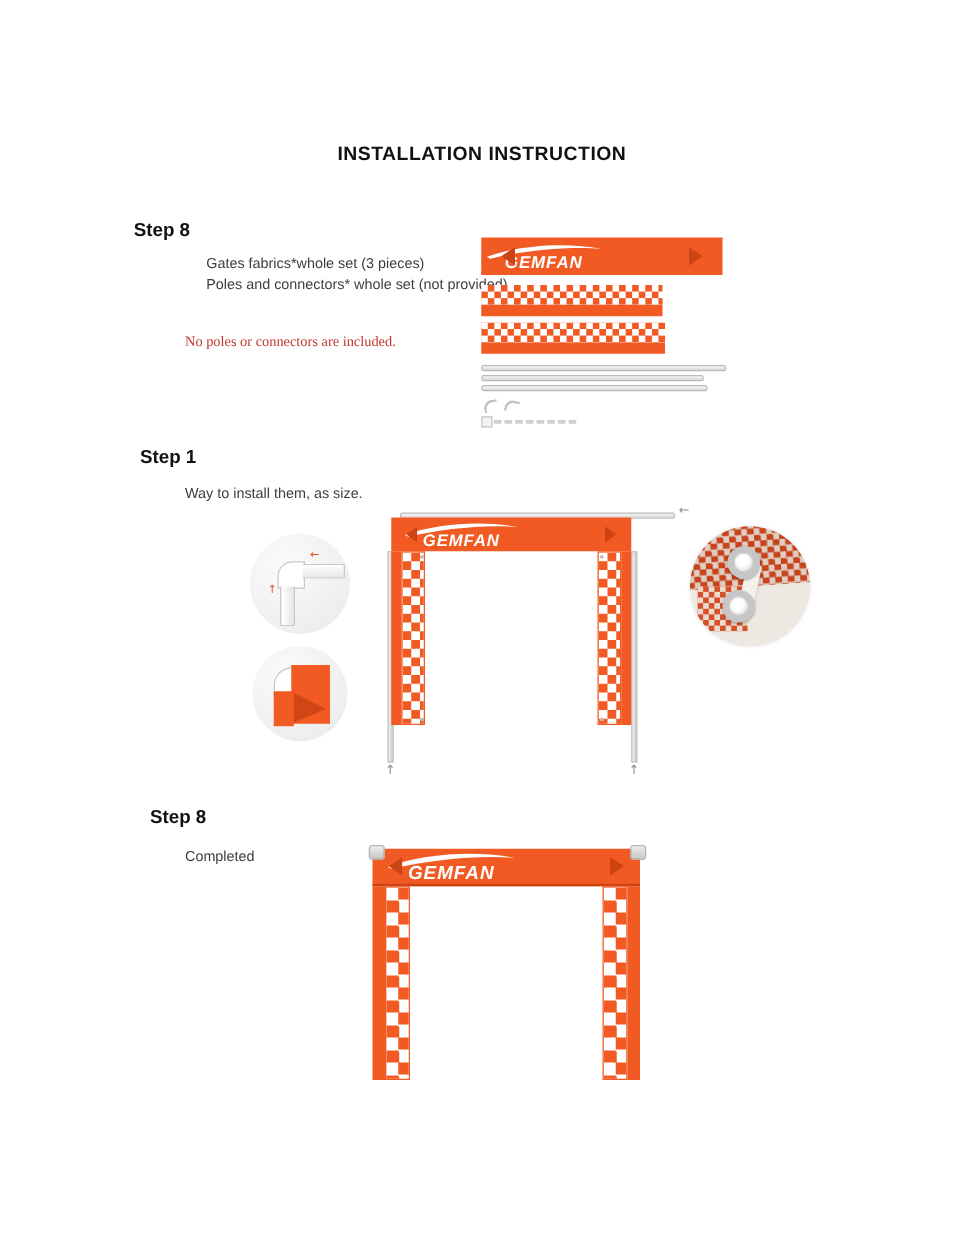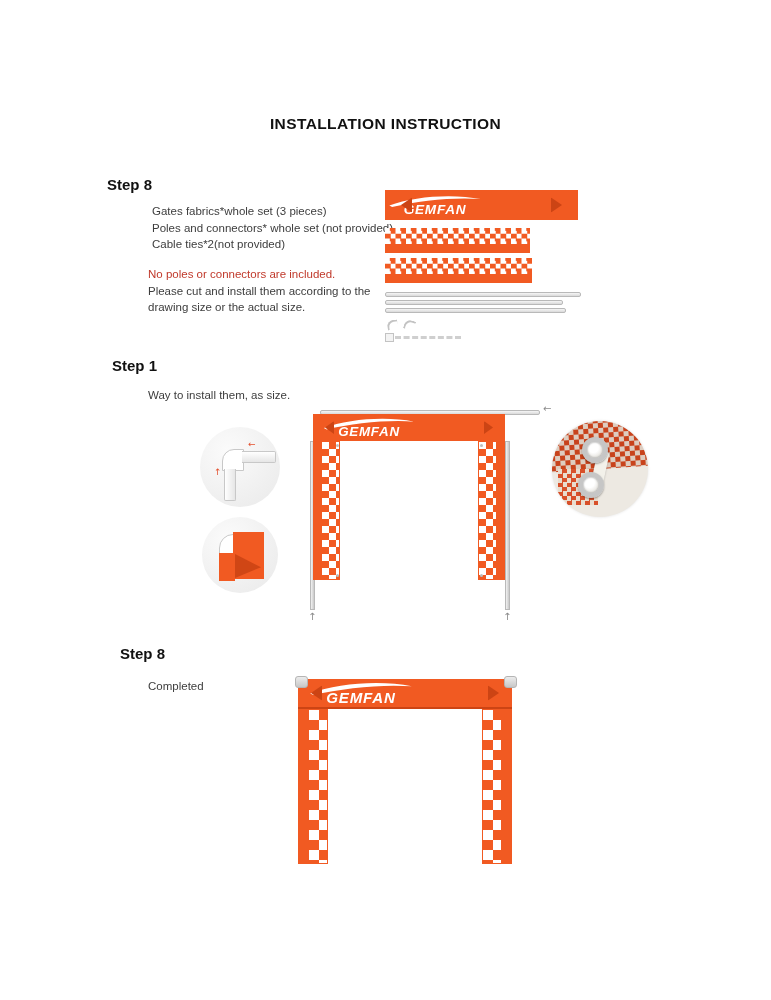--- a/index.html
+++ b/index.html
@@ -8,21 +8,21 @@
     font-family:"Liberation Sans",sans-serif;overflow:hidden;
     --orange:#F15A22;--orange-dark:#CC4414;--note-red:#C0392B;
     --text:#3D3D3D;--heading:#111111;--pole-gray:#DCDCDC;--pole-border:#B9B9B9;
   }
   .title{
     position:absolute;left:0;right:0;top:115px;margin:0;text-align:center;
     font-size:15.5px;font-weight:700;letter-spacing:.4px;color:var(--heading);
   }
   .step-h{position:absolute;margin:0;font-size:15px;font-weight:700;color:var(--heading);}
   .body-text{position:absolute;font-size:11.5px;line-height:16.5px;color:var(--text);}
-  .note-red{color:var(--note-red);}
+  .note-red{color:var(--note-red);font-family:Liberation Serif, serif;}
 
   
   .banner{position:absolute;background:var(--orange);display:flex;align-items:center;}
   .banner3{border-bottom:2px solid var(--orange-dark);}
   .chev{position:absolute;width:11px;height:15px;background:var(--orange-dark);top:50%;transform:translateY(-50%);}
   .chev.left{clip-path:polygon(100% 0,0 50%,100% 100%);}
   .chev.right{clip-path:polygon(0 0,100% 50%,0 100%);}
   .logo{display:block;}
   .logo text{fill:#fff;font-family:"Liberation Sans",sans-serif;font-style:italic;font-weight:700;font-size:19px;letter-spacing:1px;}
 
@@ -66,29 +66,27 @@
 </style>
 </head>
 <body>
 
 <div id="page" style="--orange: #F15A22; --orange-dark: #CC4414; --note-red: #C0392B; --text: #3D3D3D; --heading: #111111; --pole-gray: #DCDCDC; --pole-border: #B9B9B9;">
 
   <h1 class="title">INSTALLATION INSTRUCTION</h1>
 
   <h2 class="step-h" style="left:107px;top:176px">Step 8</h2>
 
-  <div class="body-text" style="left:152px;top:203px">
+  <div class="body-text" style="left:165px;top:203px">
     <div>Gates fabrics*whole set (3 pieces)</div>
     <div>Poles and connectors* whole set (not provided)</div>
-    <div>Cable ties*2(not provided)</div>
   </div>
 
   <div class="body-text" style="left:148px;top:266px;width:240px">
     <div class="note-red">No poles or connectors are included.</div>
-    <div>Please cut and install them according to the drawing size or the actual size.</div>
   </div>
 
   <div class="banner" style="left:385px;top:190px;width:193px;height:30px">
     <span class="chev left" style="left:16px"></span>
     <span class="chev right" style="right:16px"></span>
     <svg class="logo" width="100" height="25" viewBox="0 0 140 34">
       <path d="M6 17 C 40 4, 95 0, 134 8 C 98 5, 48 10, 10 19 Z" fill="#fff"></path>
       <text x="70" y="29" text-anchor="middle">GEMFAN</text>
     </svg>
   </div>

